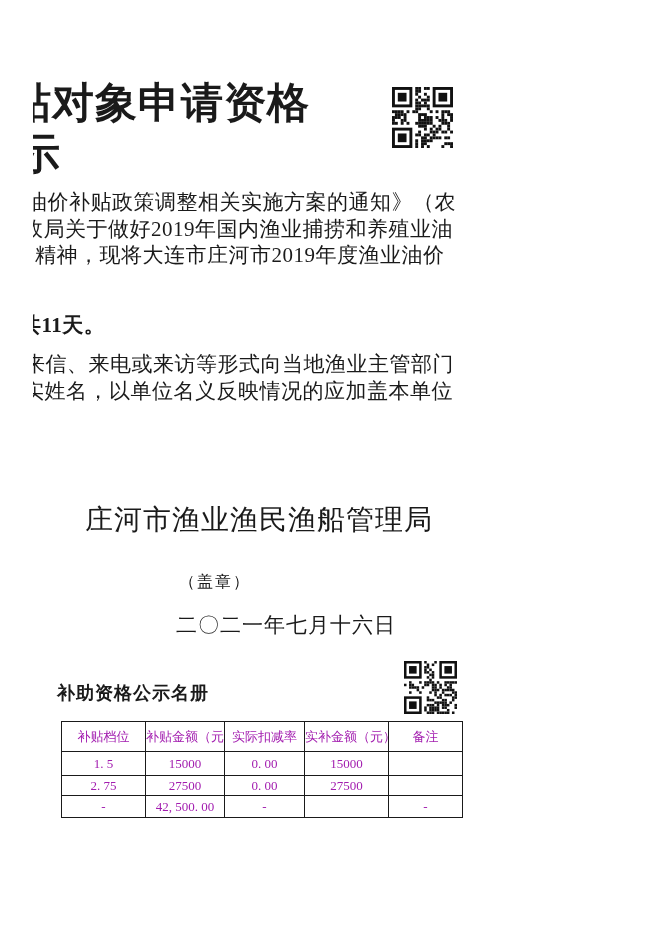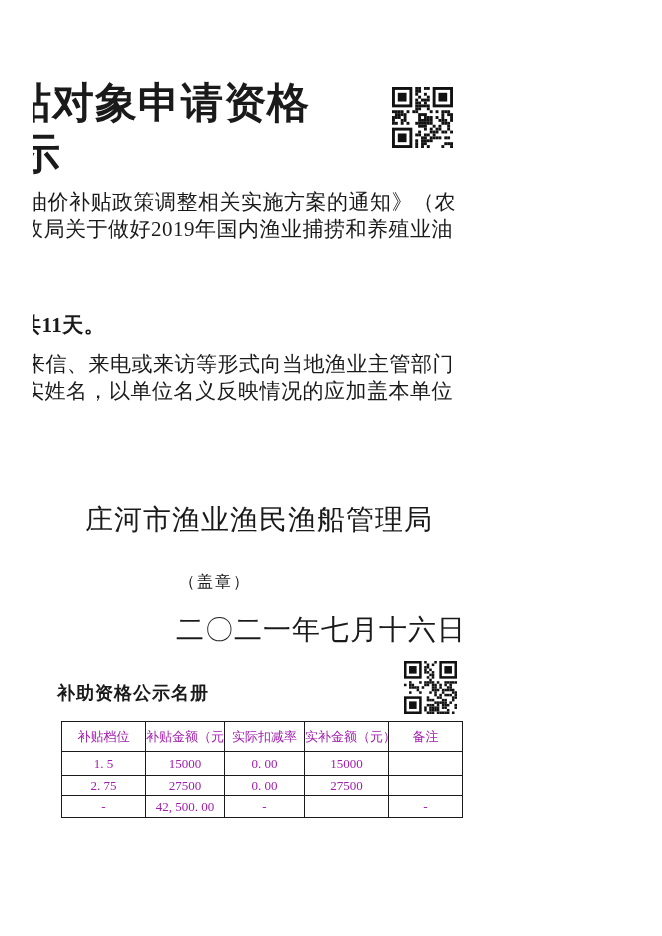--- a/index.html
+++ b/index.html
@@ -23,21 +23,21 @@
   .t2{top:131px;text-indent:-15px;}
   .body-line{font-size:21px;line-height:1.2;}
   .p1l1{top:190px;text-indent:-7px;}
   .p1l2{top:217px;text-indent:-11px;}
   .p1l3{top:243px;left:2px;}
   .bold-line{top:311px;text-indent:-13px;font-size:21px;font-weight:bold;}
   .p2l1{top:352px;text-indent:-9px;}
   .p2l2{top:379px;text-indent:-10px;}
   .agency{top:501px;left:52px;font-size:28px;letter-spacing:1px;text-align:center;}
   .seal{top:572px;left:146px;font-size:16px;letter-spacing:2px;}
-  .date{top:611px;left:143px;font-size:28px;letter-spacing:1px;}
+  .date{top:611px;left:143px;font-size:21px;letter-spacing:1px;}
   .roster-title{top:681px;left:24px;font-size:18px;font-weight:bold;letter-spacing:1px;}
   .qr{position:absolute;background:#fff;}
   .qr1{left:359px;top:87px;width:61px;height:61px;}
   .qr2{left:371px;top:661px;width:53px;height:53px;}
   .qr svg{display:block;}
   table.roster{
     position:absolute;left:28px;top:721px;
     width:401px;border-collapse:collapse;table-layout:fixed;
     font-size:13px;color:#a21caf;
   }
@@ -199,20 +199,21 @@
           <rect fill="#fff" x="43.57142857142857" y="2.9047619047619047" width="14.523809523809524" height="14.523809523809524"></rect>
           <rect x="46.476190476190474" y="5.809523809523809" width="8.714285714285714" height="8.714285714285714"></rect>
           <rect x="0" y="40.666666666666664" width="20.333333333333332" height="20.333333333333332"></rect>
           <rect fill="#fff" x="2.9047619047619047" y="43.57142857142857" width="14.523809523809524" height="14.523809523809524"></rect>
           <rect x="5.809523809523809" y="46.476190476190474" width="8.714285714285714" height="8.714285714285714"></rect>
         </svg>
       </div>
 
     <div class="line body-line p1l1">油价补贴政策调整相关实施方案的通知》（农</div>
     <div class="line body-line p1l2">政局关于做好2019年国内渔业捕捞和养殖业油</div>
+    <div class="line body-line p1l3">精神，现将大连市庄河市2019年度渔业油价</div>
 
     <div class="line bold-line">共11天。</div>
 
     <div class="line body-line p2l2">实姓名，以单位名义反映情况的应加盖本单位</div>
     <div class="line body-line p2l1">来信、来电或来访等形式向当地渔业主管部门</div>
 
     <div class="line agency">庄河市渔业渔民渔船管理局</div>
     <div class="line seal">（盖章）</div>
     <div class="line date">二〇二一年七月十六日</div>
 

